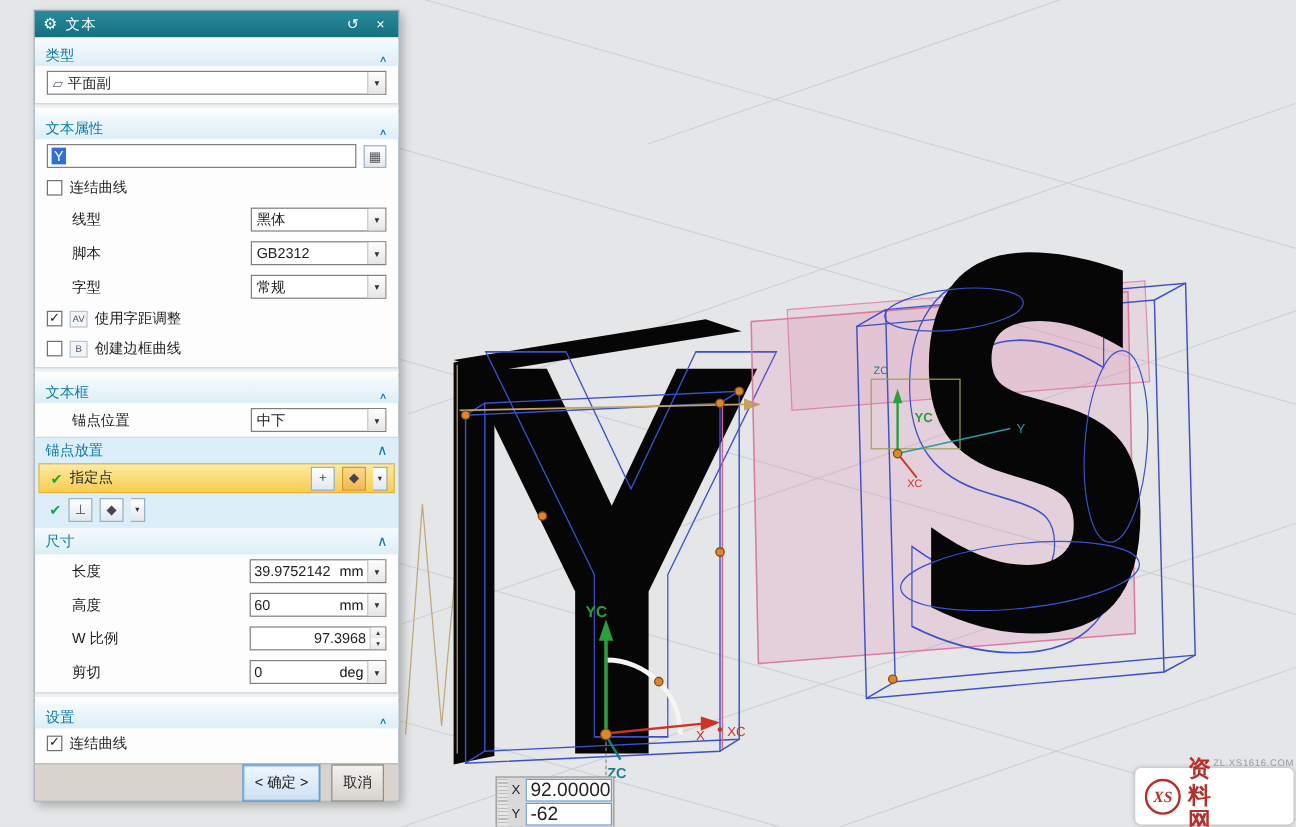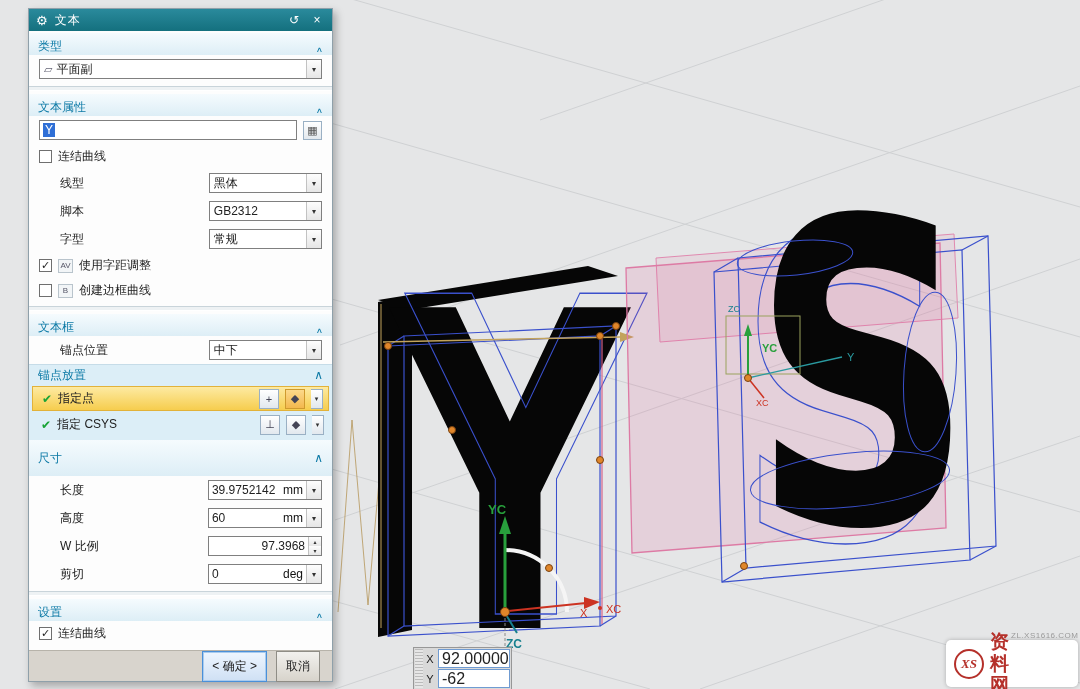--- a/index.html
+++ b/index.html
@@ -329,28 +329,27 @@
       </div>
       <div class="spec-row hl">
         <span class="g-check">✔</span>
         <span class="spec-label">指定点</span>
         <span class="mini-btn">+</span>
         <span class="mini-btn active">◆</span>
         <span class="mini-arrow">▾</span>
       </div>
       <div class="spec-row">
         <span class="g-check">✔</span>
-        <span class="spec-label">指定 CSYS</span>
         <span class="mini-btn">⊥</span>
         <span class="mini-btn">◆</span>
         <span class="mini-arrow">▾</span>
       </div>
     </div>
 
-    <div class="sub-hdr" style="background:linear-gradient(#f5fbfe,#ddeef6); height:36px;">
+    <div class="sub-hdr" style="background:linear-gradient(#f5fbfe,#ddeef6); height:22px;">
       <span class="sec-label">尺寸</span>
       <span class="chev">∧</span>
     </div>
     <div class="row">
       <span class="flabel">长度</span>
       <div class="dim-field">
         <span class="dim-value">39.9752142</span>
         <span class="dim-unit">mm</span>
         <span class="dd-arrow">▾</span>
       </div>

